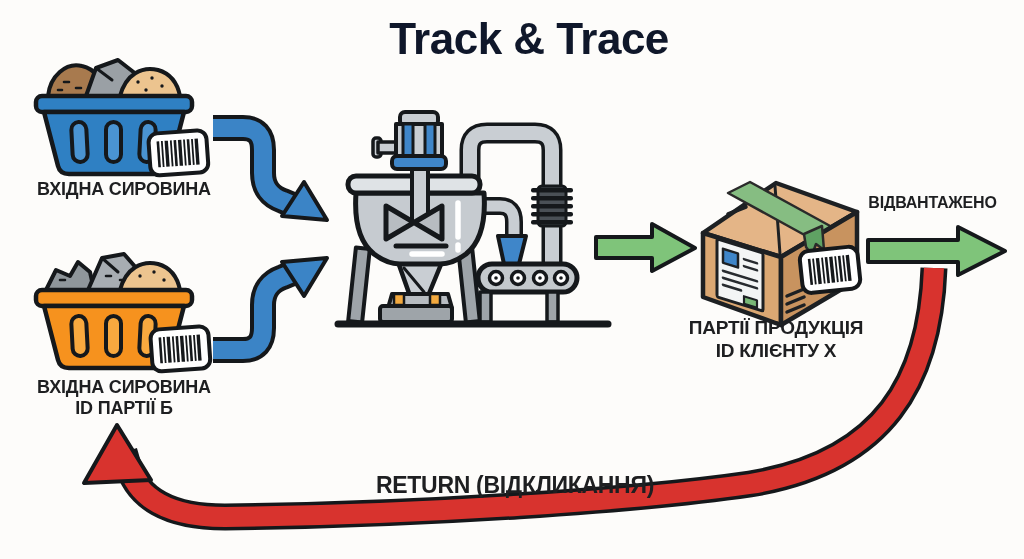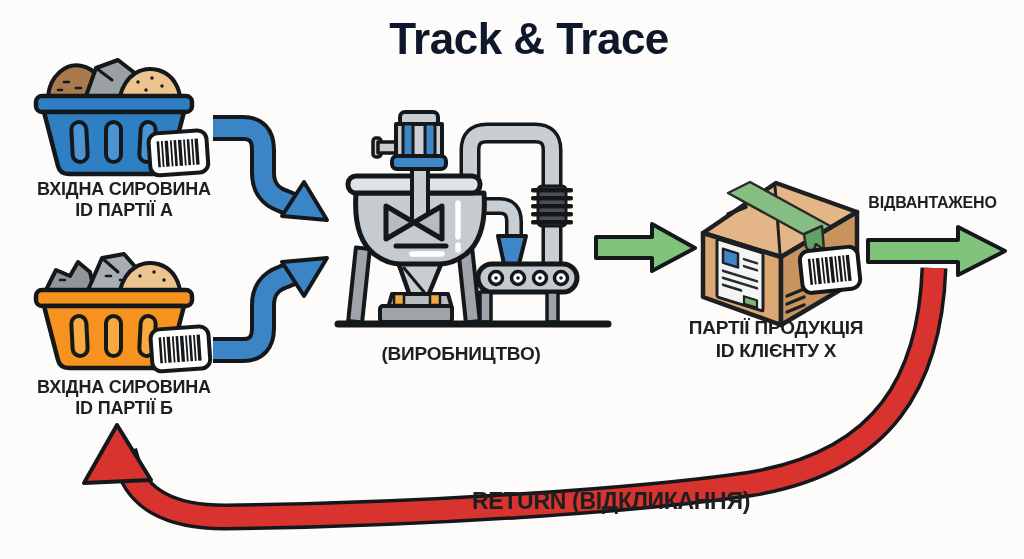--- a/index.html
+++ b/index.html
@@ -6,21 +6,21 @@
   body{width:1024px;height:559px;overflow:hidden;background:#fdfcfa;
        font-family:"Liberation Sans", sans-serif;}
   #canvas{position:relative;width:1024px;height:559px;background:#fdfcfa;}
   #art{position:absolute;left:0;top:0;}
   .title{position:absolute;left:0;top:14px;width:1024px;text-align:center;
          font-size:44px;font-weight:700;letter-spacing:-0.5px;color:#0f172a;margin-left:17px;}
   .node-label{position:absolute;text-align:center;font-weight:700;color:#1e1f21;
               font-size:18px;line-height:21px;letter-spacing:-0.2px;}
   .node-label.mid{font-size:19px;line-height:22.5px;}
   .node-label.small{font-size:16px;line-height:20px;margin-top:9px;}
-  .return-label{position:absolute;left:280px;top:488px;width:470px;text-align:right;
+  .return-label{position:absolute;left:280px;top:472px;width:470px;text-align:center;
                 font-weight:700;font-size:23px;color:#1e1f21;letter-spacing:-0.3px;}
 </style>
 </head>
 <body>
 
 <div id="canvas">
 
 <svg id="art" width="1024" height="559" viewBox="0 0 1024 559">
 
   <defs>
@@ -194,30 +194,28 @@
     <path d="M934,268 C930,380 885,462 750,484 C640,500 420,515 225,517 C168,517 136,498 127,462 L124,452" fill="none" stroke="#15181b" stroke-width="27" stroke-linecap="butt"></path>
     <path d="M934,268 C930,380 885,462 750,484 C640,500 420,515 225,517 C168,517 136,498 127,462 L124,452" fill="none" stroke="#d8332e" stroke-width="20" stroke-linecap="butt"></path>
     <polygon points="117,425 84,483 151,480" fill="#d8332e" stroke="#15181b" stroke-width="4" stroke-linejoin="round"></polygon>
   </g>
 </svg>
 
 <div class="title">Track &amp; Trace</div>
 
 <div class="node-label" style="left:14px;top:179px;width:220px">
   <div>ВХІДНА СИРОВИНА</div>
-  <div>ID ПАРТІЇ А</div>
 </div>
 
 <div class="node-label" style="left:14px;top:377px;width:220px">
   <div>ВХІДНА СИРОВИНА</div>
   <div>ID ПАРТІЇ Б</div>
 </div>
 
 <div class="node-label mid" style="left:351px;top:343px;width:220px">
-  <div>(ВИРОБНИЦТВО)</div>
 </div>
 
 <div class="node-label mid" style="left:666px;top:317px;width:220px">
   <div>ПАРТІЇ ПРОДУКЦІЯ</div>
   <div>ID КЛІЄНТУ X</div>
 </div>
 
 <div class="node-label small" style="left:845px;top:184px;width:175px">
   <div>ВІДВАНТАЖЕНО</div>
 </div>

